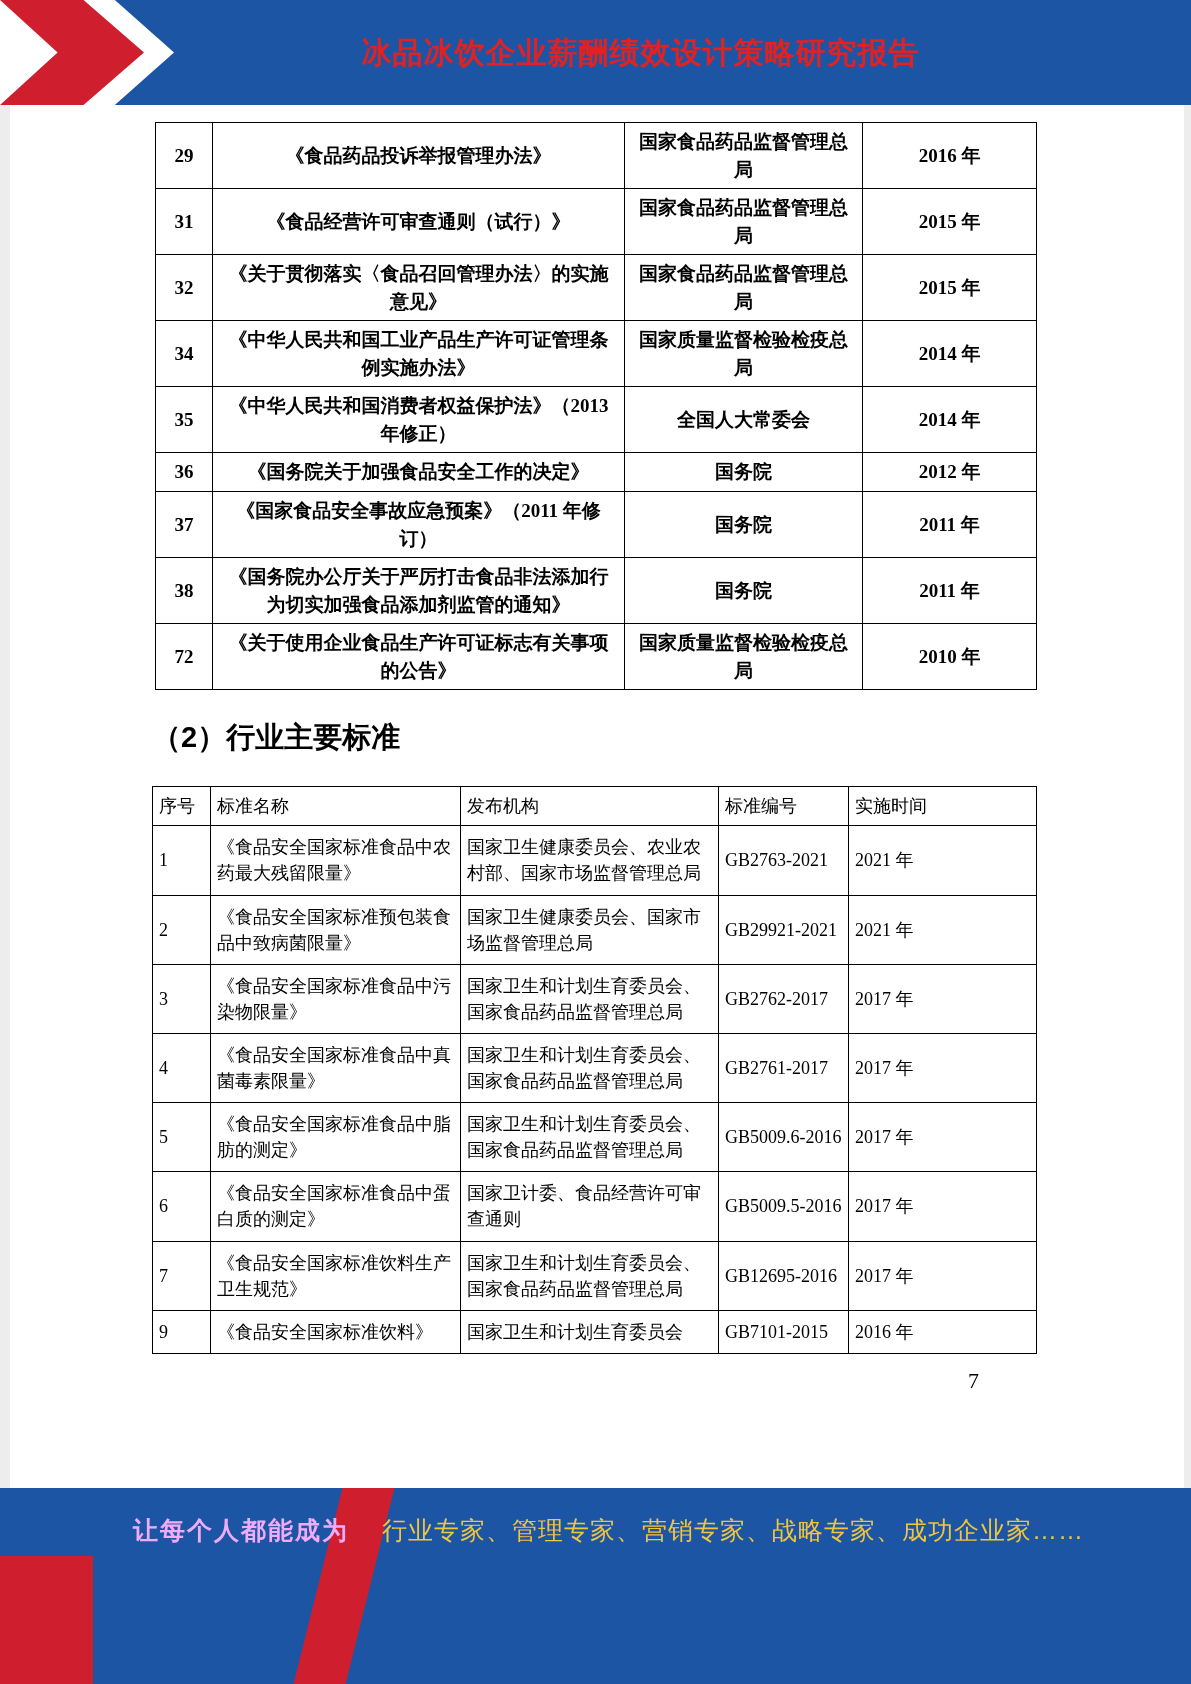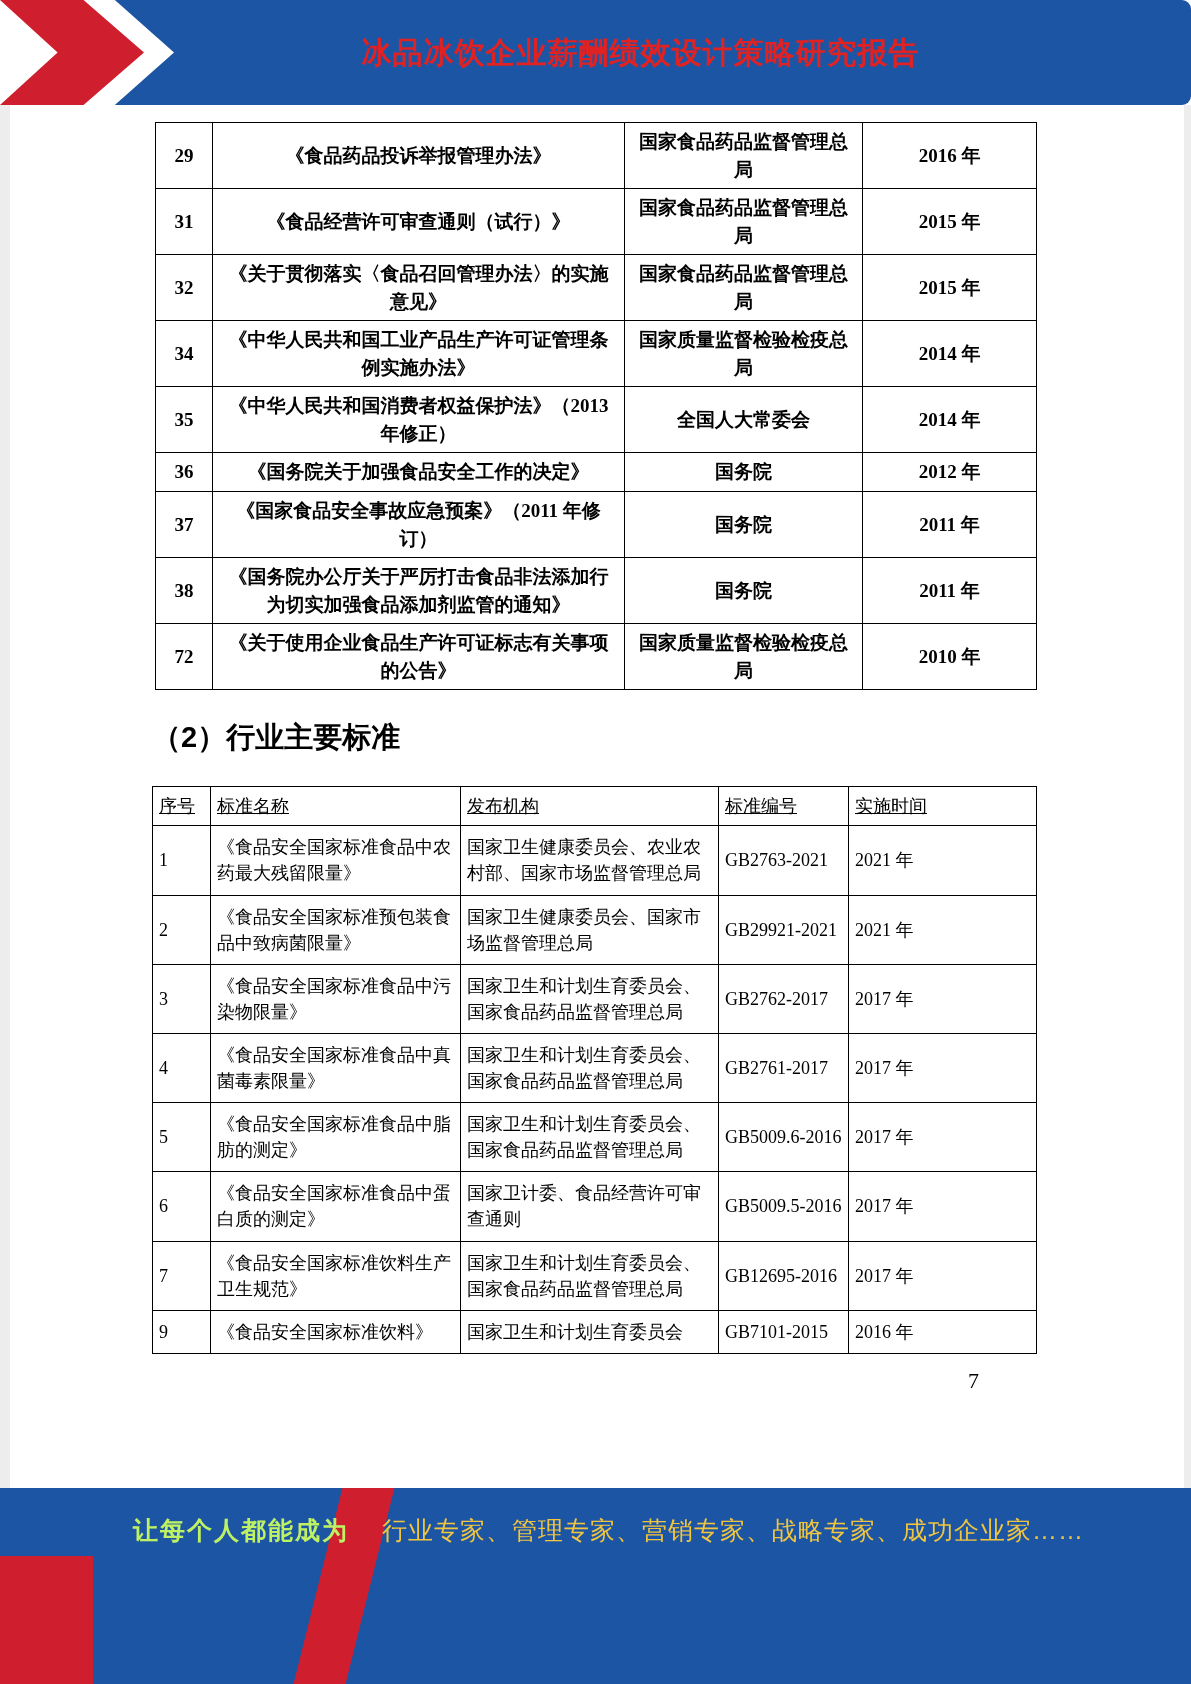--- a/index.html
+++ b/index.html
@@ -2,21 +2,21 @@
 <html><head>
 <meta charset="utf-8">
 <style>
   * { margin:0; padding:0; box-sizing:border-box; }
   html,body { background:#ffffff; }
   body {
     width:1191px; height:1684px; position:relative; overflow:hidden;
     font-family:"Liberation Serif", serif; color:#000;
   }
   
-  .header { position:absolute; top:0; left:0; width:1191px; height:105px; background:#1d55a5;border-radius:9px; }
+  .header { position:absolute; top:0; left:0; width:1191px; height:105px; background:#1d55a5; }
   .arrow-white {
     position:absolute; left:0; top:0; width:174px; height:105px; background:#ffffff;
     clip-path:polygon(0 0, 66% 0, 100% 50%, 66% 100%, 0 100%);
   }
   .arrow-red {
     position:absolute; left:0; top:0; width:144px; height:105px; background:#cf1f2e;
     clip-path:polygon(0 0, 58% 0, 100% 50%, 58% 100%, 0 100%, 40% 50%);
   }
   .header-title {
     position:absolute; left:160px; right:70px; top:50%; transform:translateY(-50%);
@@ -27,36 +27,36 @@
   .edge { position:absolute; background:#ededed; }
   .edge-left  { left:0; top:105px; bottom:196px; width:10px; }
   .edge-right { right:0; top:105px; bottom:196px; width:7px; }
   
   .content { position:absolute; top:105px; left:0; width:1191px; }
   table { border-collapse:collapse; table-layout:fixed; }
   td, th { border:1px solid #000; vertical-align:middle; overflow-wrap:break-word; }
   .table1 { margin:17px 0 0 155px; width:881px; font-size:19px; line-height:1.45;font-weight:bold; }
   .table1 td { text-align:center; padding:5px 8px; }
   .table2 { margin:28px 0 0 152px; width:884px; font-size:18px; line-height:1.45; }
-  .table2 th { font-weight:normal; text-align:left; padding:6px 6px;text-decoration:underline; }
+  .table2 th { font-weight:normal; text-align:left; padding:6px 6px; }
   .table2 td { text-align:left; padding:8px 6px; }
   .section-heading {
     margin:28px 0 0 152px; font-family:"Liberation Sans", sans-serif;
     font-weight:bold; font-size:29px; color:#000;
   }
   .page-number { margin-top:14px; padding-right:212px; text-align:right; font-size:22px; }
   
   .footer { position:absolute; left:0; bottom:0; width:1191px; height:196px; background:#1d55a5; }
   .footer-band {
     position:absolute; left:318px; top:0; width:52px; height:100%;
     background:#cf1f2e; transform:skewX(-14deg);
   }
   .footer-corner { position:absolute; left:0; bottom:0; width:93px; height:128px; background:#cf1f2e; }
   .footer-left {
-    position:absolute; left:133px; top:26px; color:#bef264;
+    position:absolute; left:133px; top:26px; color:#f0abfc;
     font-family:"Liberation Sans", sans-serif; font-weight:bold; font-size:25px; letter-spacing:2px;
     white-space:nowrap;
   }
   .footer-right {
     position:absolute; left:382px; top:26px; color:#f0c53f;
     font-family:"Liberation Sans", sans-serif; font-weight:normal; font-size:25px; letter-spacing:1px;
     white-space:nowrap;
   }
 </style>
 </head>

